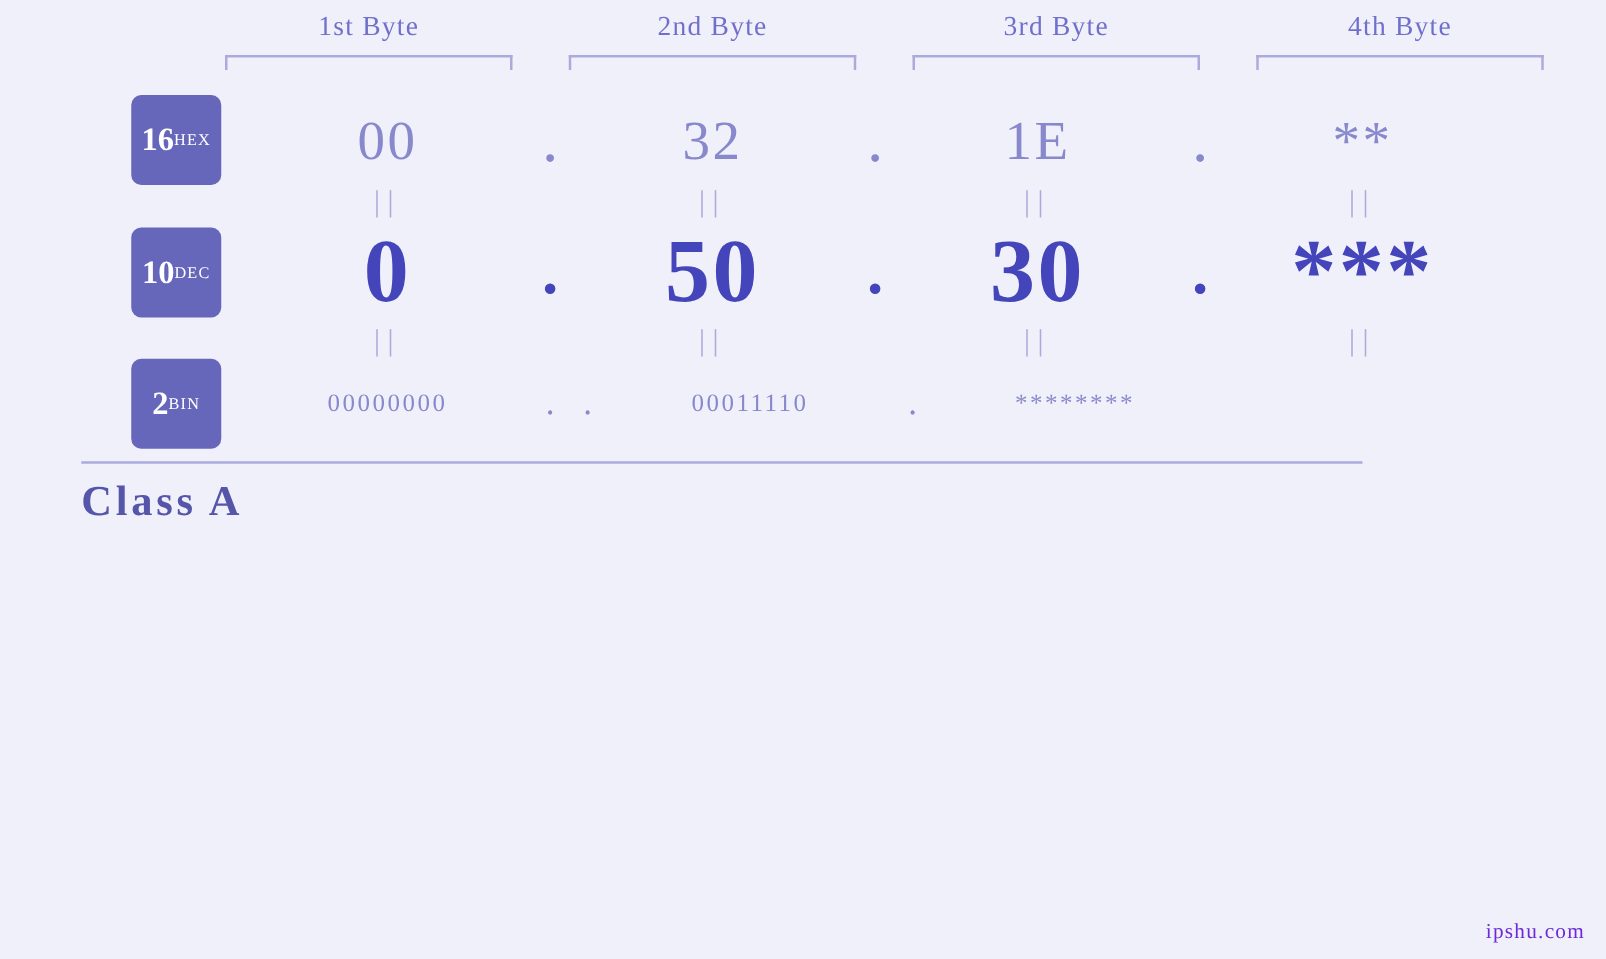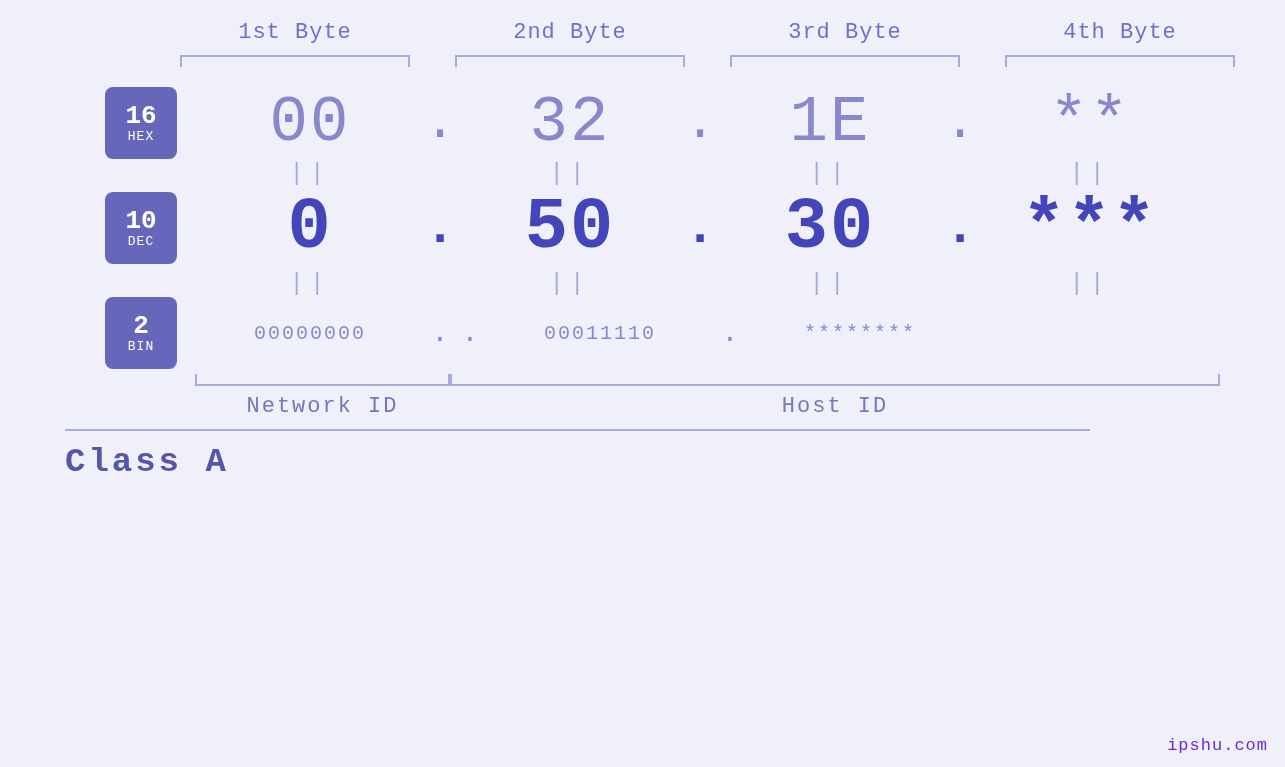--- a/index.html
+++ b/index.html
@@ -17,21 +17,22 @@
       position: relative;
     }
 
     .container {
       width: 1285px;
       height: 767px;
       position: relative;
       display: flex;
       flex-direction: column;
       align-items: center;
-      padding-top: 20px;
+      padding-top: 8px;
+      font-family: Liberation Serif, serif;
     }
 
     
     .byte-headers {
       display: flex;
       width: 1100px;
       margin-left: 130px;
       justify-content: space-around;
       margin-bottom: 10px;
     }
@@ -60,21 +61,21 @@
       border-left: 2px solid #aaaadd;
       border-right: 2px solid #aaaadd;
     }
 
     .badge {
       width: 72px;
       height: 72px;
       background-color: #6666bb;
       border-radius: 8px;
       display: flex;
-      flex-direction: column;
+      flex-direction: row;
       align-items: center;
       justify-content: center;
       color: white;
       margin-bottom: 0;
     }
 
     .badge-num {
       font-size: 26px;
       font-weight: bold;
       line-height: 1;
@@ -91,21 +92,21 @@
       text-align: center;
     }
 
     .dot {
       width: 30px;
       text-align: center;
     }
 
     
     .hex-row .cell {
-      font-size: 64px;
+      font-size: 44px;
       color: #8888cc;
       font-weight: 300;
       letter-spacing: 2px;
     }
 
     .hex-row .dot {
       font-size: 52px;
       color: #8888cc;
       font-weight: 300;
     }
@@ -380,30 +381,20 @@
       <div class="row-data bin-row">
         <div class="ip-cell cell" style="width:230px">00000000</div>
         <div class="ip-sep dot">.</div>
         <div class="ip-sep dot">.</div>
         <div class="ip-cell cell" style="width:230px">00011110</div>
         <div class="ip-sep dot">.</div>
         <div class="ip-cell cell" style="width:230px">********</div>
       </div>
     </div>
 
-    <div class="bottom-section">
-      <div class="bottom-brackets">
-        <div class="network-bracket"></div>
-        <div class="host-bracket"></div>
-      </div>
-      <div class="bottom-labels">
-        <div class="network-label">Network ID</div>
-        <div class="host-label">Host ID</div>
-      </div>
-    </div>
 
     <div class="class-section">
       <div class="class-bar"></div>
       <div class="class-label">Class A</div>
     </div>
 
   </div>
 
   <div class="watermark">ipshu.com</div>
 

